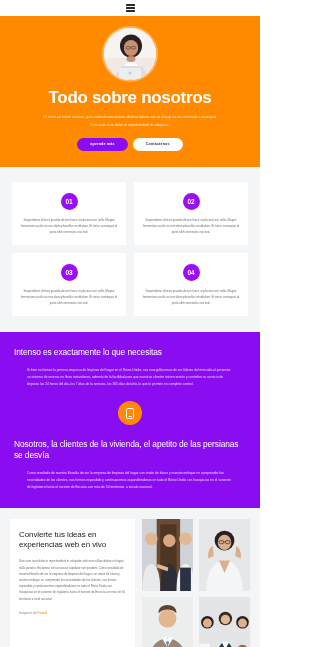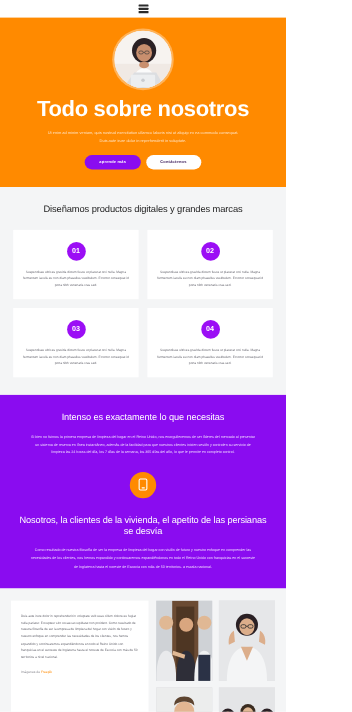--- a/index.html
+++ b/index.html
@@ -28,21 +28,21 @@
   .avatar {
     width: 52px; height: 52px; border-radius: 50%;
     margin: 0 auto 9px;
     overflow: hidden;
     background: #f3ece8;
     position: relative;
     box-shadow: 0 0 0 2px rgba(255,255,255,.35);
   }
   .avatar .ph { position:absolute; inset:0; }
   .hero h1 {
-    font-size: 20px; line-height: 1.08; color: #fff;
+    font-size: 17px; line-height: 1.08; color: #fff;
     font-weight: 700; letter-spacing: -.3px; margin-bottom: 7px;
   }
   .hero p {
     font-size: 3.6px; line-height: 2.0; color: #ffe3c2;
     max-width: 178px; margin: 0 auto 9px;
   }
   .hero-btns { display: flex; justify-content: center; gap: 5px; }
   .btn {
     border-radius: 40px; font-size: 3.6px; font-weight: 700;
     padding: 4.5px 13px; letter-spacing:.2px; cursor: pointer; border: none;
@@ -65,21 +65,21 @@
   .badge {
     width: 17px; height: 17px; border-radius: 50%;
     background: #9b0ef5; color: #fff;
     font-size: 6.5px; font-weight: 700;
     display: flex; align-items: center; justify-content: center;
     margin: 0 auto 7px;
   }
   .card p { font-size: 2.9px; line-height: 2.1; color: #6d6d75; }
 
   
-  .purple { background: #8a0cf0; padding: 15px 14px 16px; text-align: center; }
+  .purple { background: #8a0cf0; padding: 15px 14px 16px; text-align: left; }
   .purple h2 {
     font-size: 8.4px; line-height: 1.3; color: #fff; font-weight: 400;
     margin-bottom: 9px; letter-spacing: -.1px;
   }
   .purple p {
     font-size: 3.3px; line-height: 2.15; color: #efd9ff;
     max-width: 206px; margin: 0 auto;
   }
   .icon-circle {
     width: 24px; height: 24px; border-radius: 50%; background: #ff8a00;
@@ -132,21 +132,20 @@
     </div>
     <h1>Todo sobre nosotros</h1>
     <p>Ut enim ad minim veniam, quis nostrud exercitation ullamco laboris nisi ut aliquip ex ea commodo consequat. Duis aute irure dolor in reprehenderit in voluptate.</p>
     <div class="hero-btns">
       <button class="btn btn-primary">aprende más</button>
       <button class="btn btn-ghost">Contáctenos</button>
     </div>
   </section>
 
   <section class="features">
-    <h2>Diseñamos productos digitales y grandes marcas</h2>
     <div class="cards">
       <div class="card">
         <div class="badge">01</div>
         <p>Suspendisse ultrices gravida dictum fusce ut placerat orci nulla. Magna fermentum iaculis eu non diam phasellus vestibulum. Et tortor consequat id porta nibh venenatis cras sed.</p>
       </div>
       <div class="card">
         <div class="badge">02</div>
         <p>Suspendisse ultrices gravida dictum fusce ut placerat orci nulla. Magna fermentum iaculis eu non diam phasellus vestibulum. Et tortor consequat id porta nibh venenatis cras sed.</p>
       </div>
       <div class="card">
@@ -166,20 +165,21 @@
     <div class="icon-circle">
       <div class="phone-ico"></div>
     </div>
     <h2>Nosotros, la clientes de la vivienda, el apetito de las persianas se desvía</h2>
     <p>Como resultado de nuestra filosofía de ser la empresa de limpieza del hogar con visión de futuro y nuestro enfoque en comprender las necesidades de los clientes, nos hemos expandido y continuaremos expandiéndonos en todo el Reino Unido con franquicias en el suroeste de Inglaterra hasta el noreste de Escocia con más de 50 territorios. a escala nacional.</p>
   </section>
 
   <section class="bottom">
     <div class="bwrap">
       <div class="bcopy">
+        <h2>Convierte tus ideas en experiencias web en vivo</h2>
         <p>Duis aute irure dolor in reprehenderit in voluptate velit esse cillum dolore eu fugiat nulla pariatur. Excepteur sint occaecat cupidatat non proident. Como resultado de nuestra filosofía de ser la empresa de limpieza del hogar con visión de futuro y nuestro enfoque en comprender las necesidades de los clientes, nos hemos expandido y continuaremos expandiéndonos en todo el Reino Unido con franquicias en el suroeste de Inglaterra hasta el noreste de Escocia con más de 50 territorios a nivel nacional.</p>
         <div class="credit">
           <span>Imágenes de </span><a href="#">Freepik</a>
         </div>
       </div>
       <div class="gallery">
         <div class="ph2">
           <svg viewBox="0 0 60 80" preserveAspectRatio="xMidYMid slice" width="100%" height="100%">
             <rect width="60" height="80" fill="#cfd2d6"></rect>
             <rect x="18" y="0" width="26" height="80" fill="#6b4b33"></rect>

